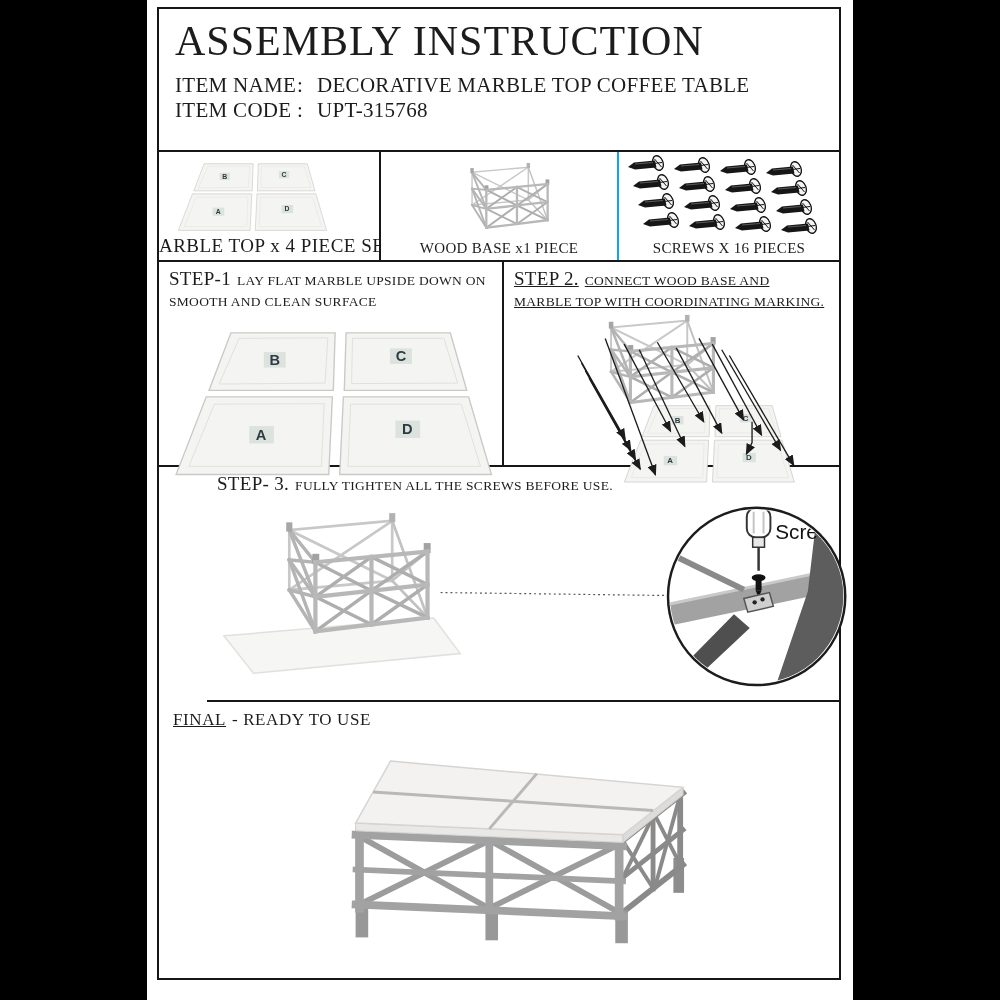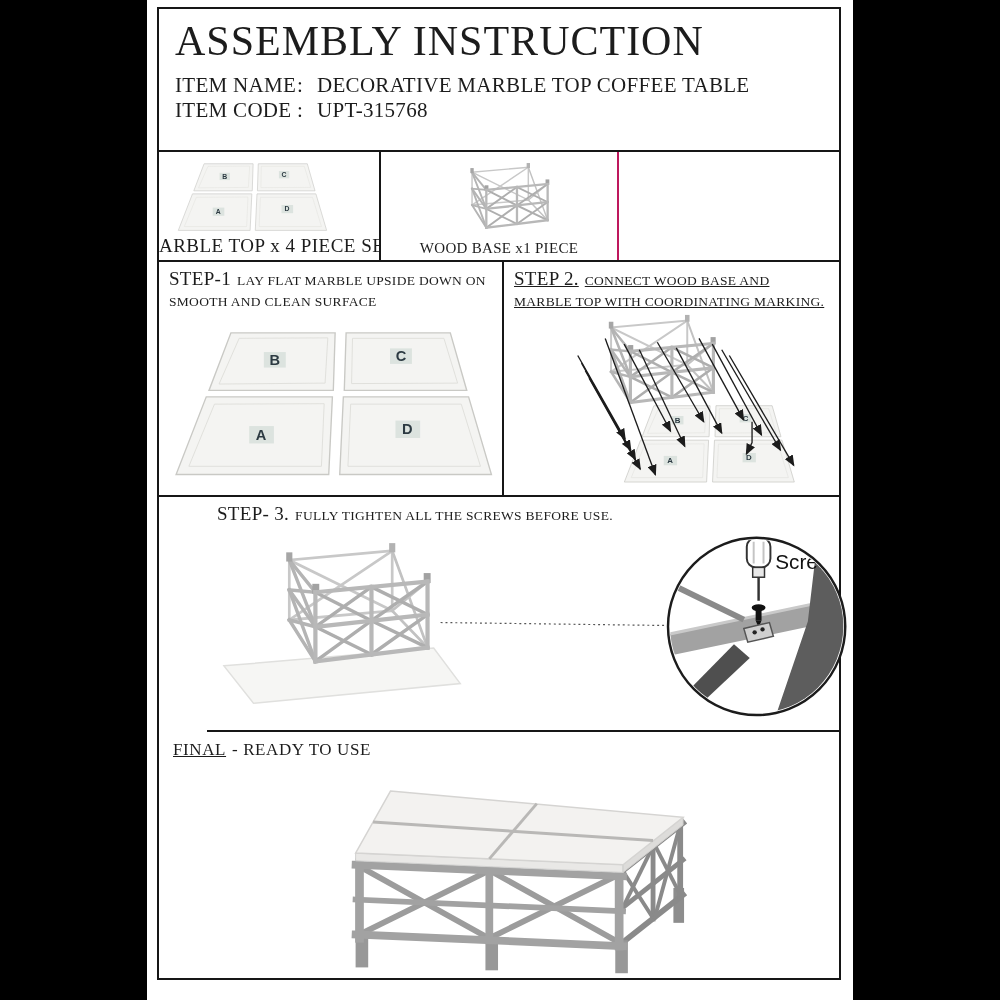--- a/index.html
+++ b/index.html
@@ -13,29 +13,29 @@
   .sec-header { height:141px; padding:8px 0 8px 16px; }
   .sec-header h1 { font-size:42px; font-weight:normal; letter-spacing:1px; margin-bottom:8px; }
   .item-row { display:flex; font-size:21px; margin-top:0; letter-spacing:.3px; }
   .item-row .il { width:122px; }
   .item-row .isep { width:20px; }
 
   
   .parts-row { height:112px; border-top:2px solid #161616; border-bottom:2px solid #161616; display:flex; }
   .part-box { display:flex; flex-direction:column; align-items:center; justify-content:flex-end; overflow:hidden; }
   .pb1 { flex:0 0 222px; border-right:2px solid #161616; }
-  .pb2 { flex:0 0 238px; border-right:2px solid #be185d; }
+  .pb2 { flex:0 0 238px; border-right:2px solid #0ea5e9; }
   .pb3 { flex:1; }
   .part-box svg { display:block; }
   .cap { text-align:center; padding:1px 0 3px; white-space:nowrap; }
   .cap-lg { font-size:19px; letter-spacing:.5px; }
   .cap-sm { font-size:15px; letter-spacing:.3px; }
 
   
-  .steps-row { height:235px; display:flex; border-bottom:2px solid #161616; }
+  .steps-row { height:205px; display:flex; border-bottom:2px solid #161616; }
   .scol1 { flex:0 0 345px; border-right:2px solid #161616; }
   .scol2 { flex:1;text-decoration:underline; }
   .step-head { margin:6px 8px 0 10px; line-height:1.2; max-width:332px; letter-spacing:.3px; }
   .st { font-size:19px; margin-right:6px; }
   .sb { font-size:13.5px; }
   .diag1 { width:340px; height:178px; display:block; margin:0 auto; }
   .diag2 { width:330px; height:180px; display:block; margin:0 auto; }
 
   
   .step3 { height:229px; border-bottom:2px solid #161616;margin-left:48px; }
@@ -162,20 +162,43 @@
         <svg class="pimg" width="218" height="82" viewBox="0 0 218 82">
           <use href="#sym-marble" x="0" y="0" width="360" height="190" transform="translate(14,1) scale(0.43)"></use>
         </svg>
         <div class="cap cap-lg">MARBLE  TOP x 4 PIECE SET</div>
       </div>
       <div class="part-box pb2">
         <svg class="pimg" width="234" height="82" viewBox="0 0 234 82">
           <use href="#sym-base" width="260" height="190" transform="translate(64,1) scale(0.42)"></use>
         </svg>
         <div class="cap cap-sm">WOOD BASE x1 PIECE</div>
+      </div>
+      <div class="part-box pb3">
+        <svg class="pimg" width="218" height="86" viewBox="0 0 218 86">
+          <g>
+            <use href="#sym-screw" width="40" height="18" x="6" y="2"></use>
+            <use href="#sym-screw" width="40" height="18" x="52" y="4"></use>
+            <use href="#sym-screw" width="40" height="18" x="98" y="6"></use>
+            <use href="#sym-screw" width="40" height="18" x="144" y="8"></use>
+            <use href="#sym-screw" width="40" height="18" x="11" y="21"></use>
+            <use href="#sym-screw" width="40" height="18" x="57" y="23"></use>
+            <use href="#sym-screw" width="40" height="18" x="103" y="25"></use>
+            <use href="#sym-screw" width="40" height="18" x="149" y="27"></use>
+            <use href="#sym-screw" width="40" height="18" x="16" y="40"></use>
+            <use href="#sym-screw" width="40" height="18" x="62" y="42"></use>
+            <use href="#sym-screw" width="40" height="18" x="108" y="44"></use>
+            <use href="#sym-screw" width="40" height="18" x="154" y="46"></use>
+            <use href="#sym-screw" width="40" height="18" x="21" y="59"></use>
+            <use href="#sym-screw" width="40" height="18" x="67" y="61"></use>
+            <use href="#sym-screw" width="40" height="18" x="113" y="63"></use>
+            <use href="#sym-screw" width="40" height="18" x="159" y="65"></use>
+          </g>
+        </svg>
+        <div class="cap cap-sm">SCREWS  X 16 PIECES</div>
       </div>
     </div>
 
     <div class="steps-row">
       <div class="scol1">
         <p class="step-head">
           <span class="st">STEP-1</span><span class="sb">LAY FLAT MARBLE UPSIDE DOWN ON SMOOTH AND CLEAN SURFACE</span>
         </p>
         <svg class="diag1" viewBox="0 0 345 185">
           <use href="#sym-marble" width="360" height="190" transform="translate(2,0) scale(0.95)"></use>

